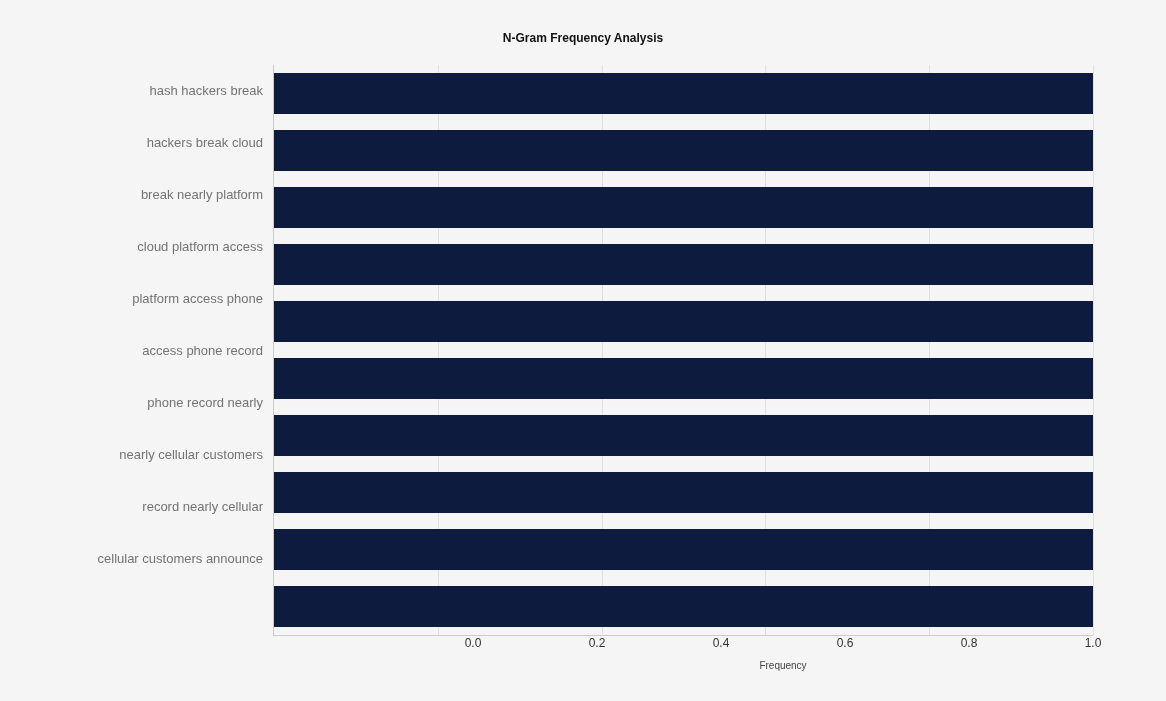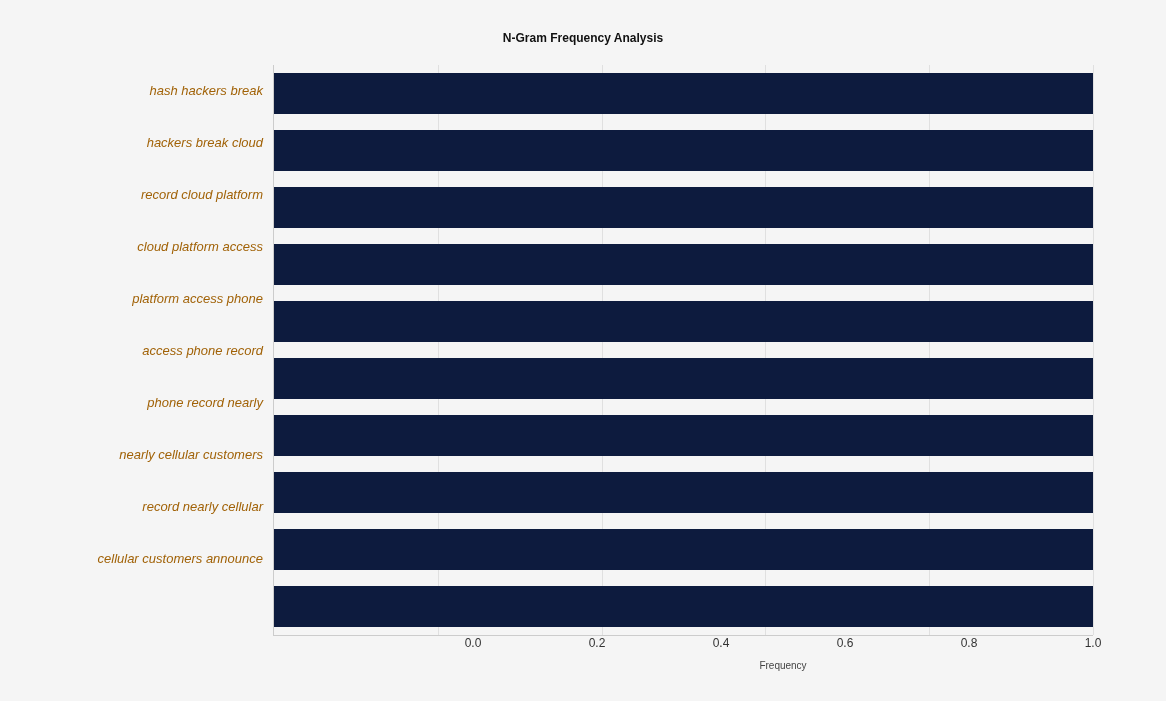--- a/index.html
+++ b/index.html
@@ -44,26 +44,25 @@
       display: flex;
       flex-direction: column;
       justify-content: space-around;
       align-items: flex-end;
       padding-right: 10px;
       min-width: 200px;
     }
 
     .y-label {
       font-size: 13px;
-      color: #a16207;
+      color: #737373;
       white-space: nowrap;
       height: 57px;
       display: flex;
       align-items: center;
-      font-style: italic;
     }
 
     .bars-area {
       flex: 1;
       display: flex;
       flex-direction: column;
       justify-content: space-around;
       border-left: 1px solid #ccc;
       border-bottom: 1px solid #ccc;
       position: relative;
@@ -112,21 +111,21 @@
 </head>
 <body>
 
 <div class="chart-container">
   <div class="chart-title">N-Gram Frequency Analysis</div>
 
   <div class="chart-area">
     <div class="y-labels" id="y-labels">
     <div class="y-label">hash hackers break</div>
         <div class="y-label">hackers break cloud</div>
-        <div class="y-label">record cloud platform</div>
+        <div class="y-label">break nearly platform</div>
         <div class="y-label">cloud platform access</div>
         <div class="y-label">platform access phone</div>
         <div class="y-label">access phone record</div>
         <div class="y-label">phone record nearly</div>
         <div class="y-label">nearly cellular customers</div>
         <div class="y-label">record nearly cellular</div>
         <div class="y-label">cellular customers announce</div>
       </div>
 
     <div style="flex:1; display:flex; flex-direction:column;">

